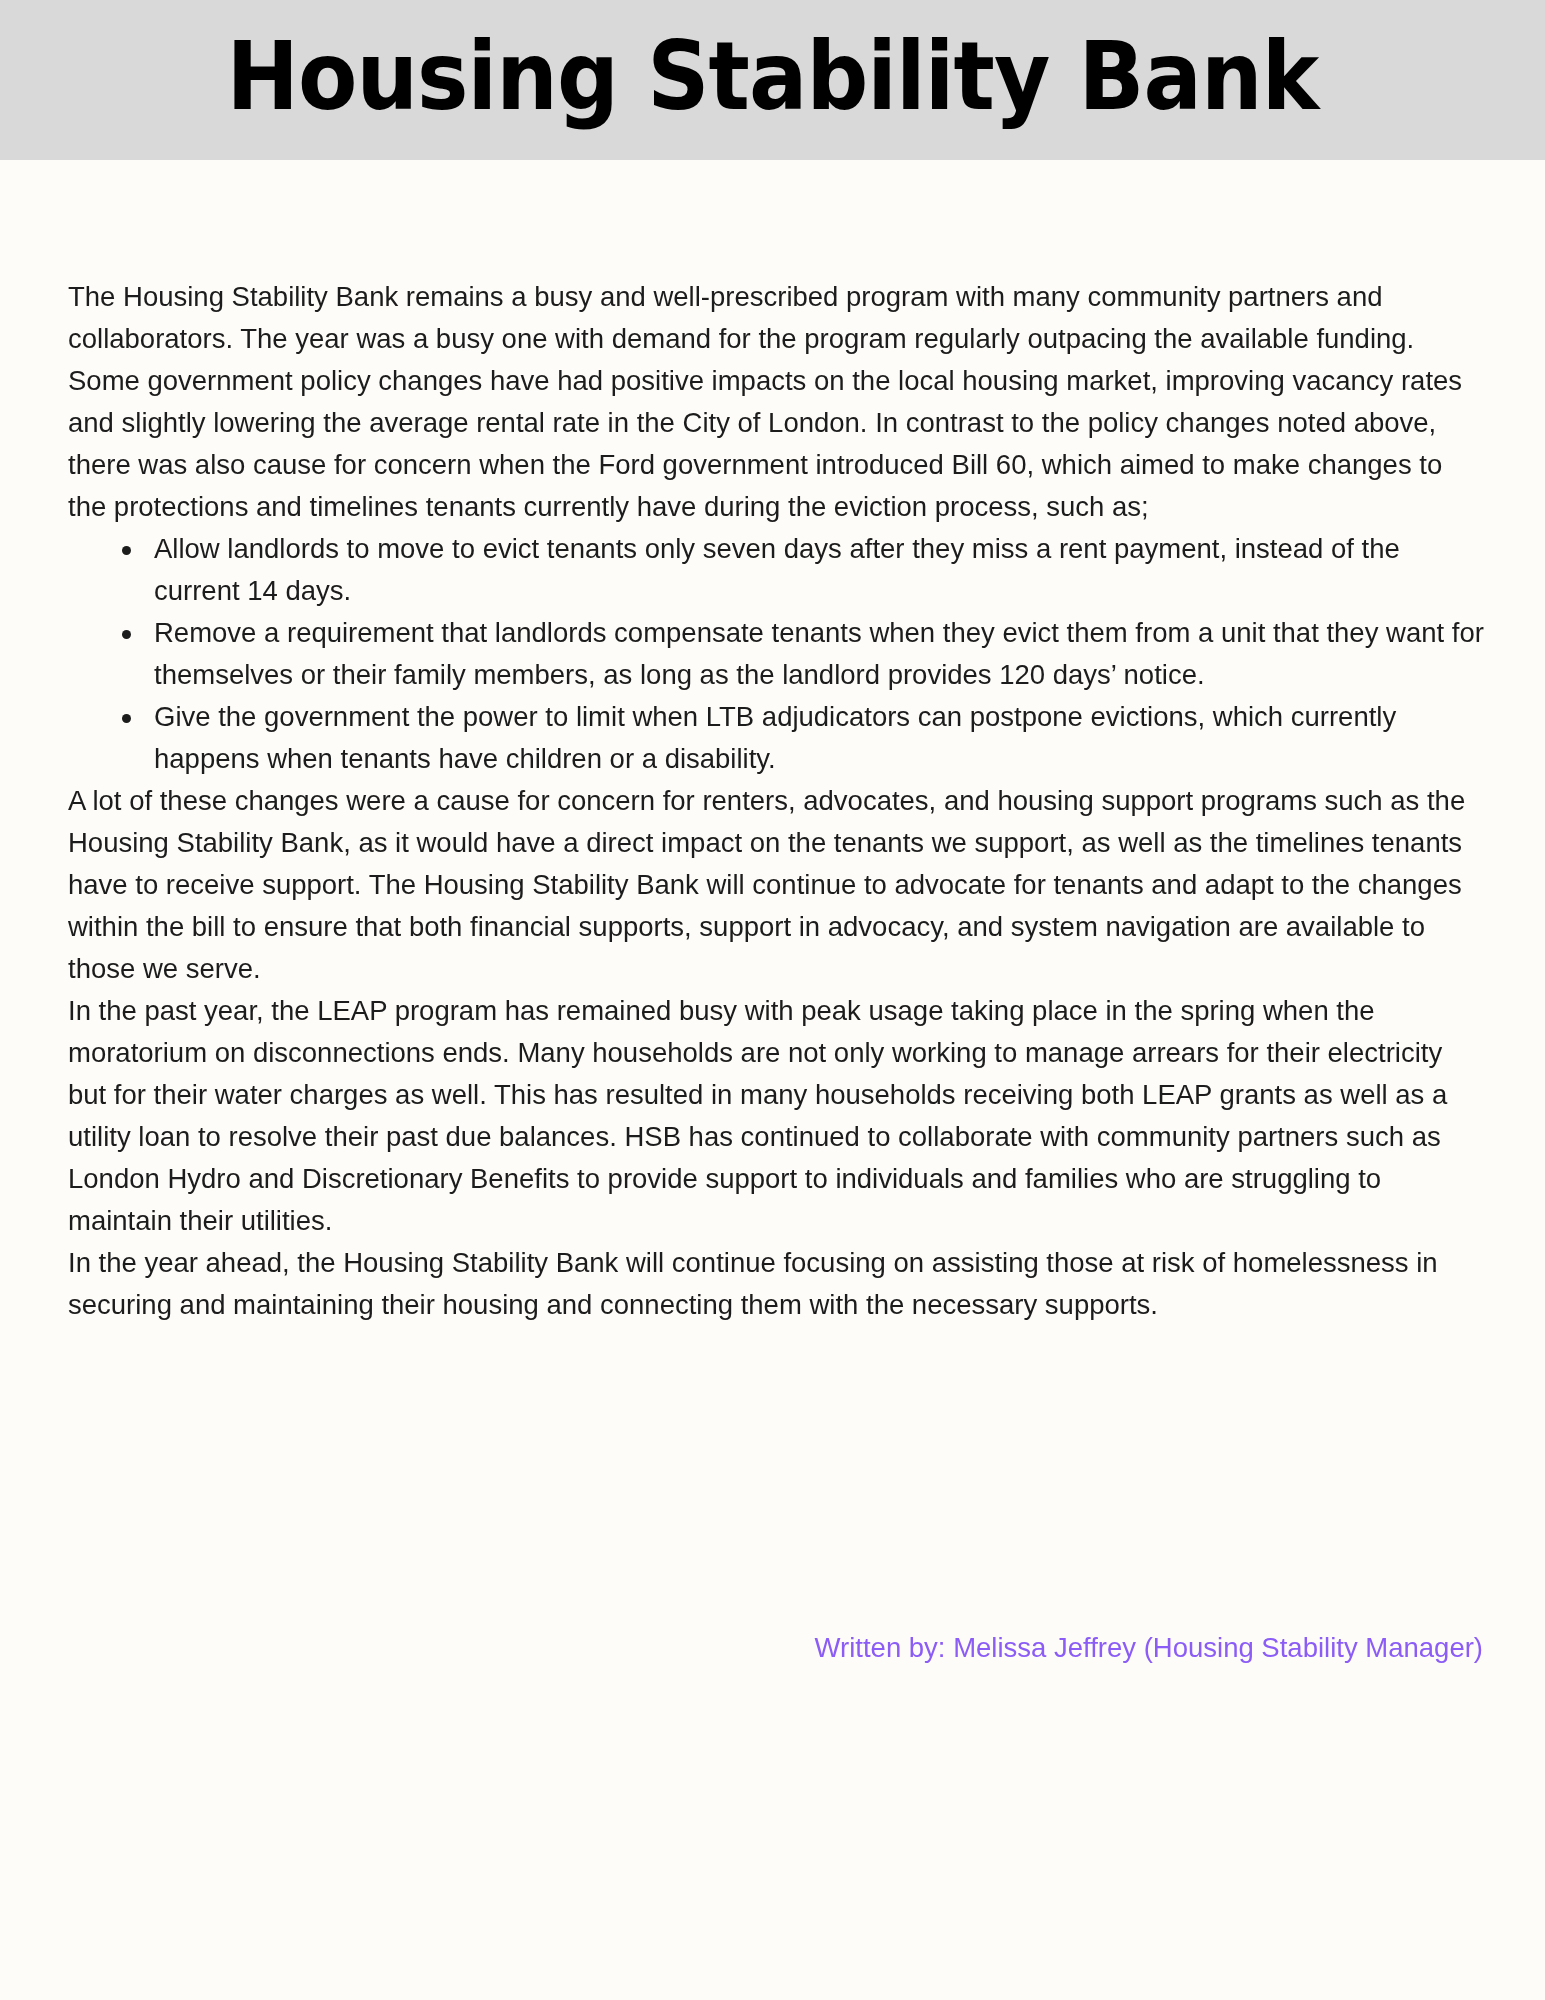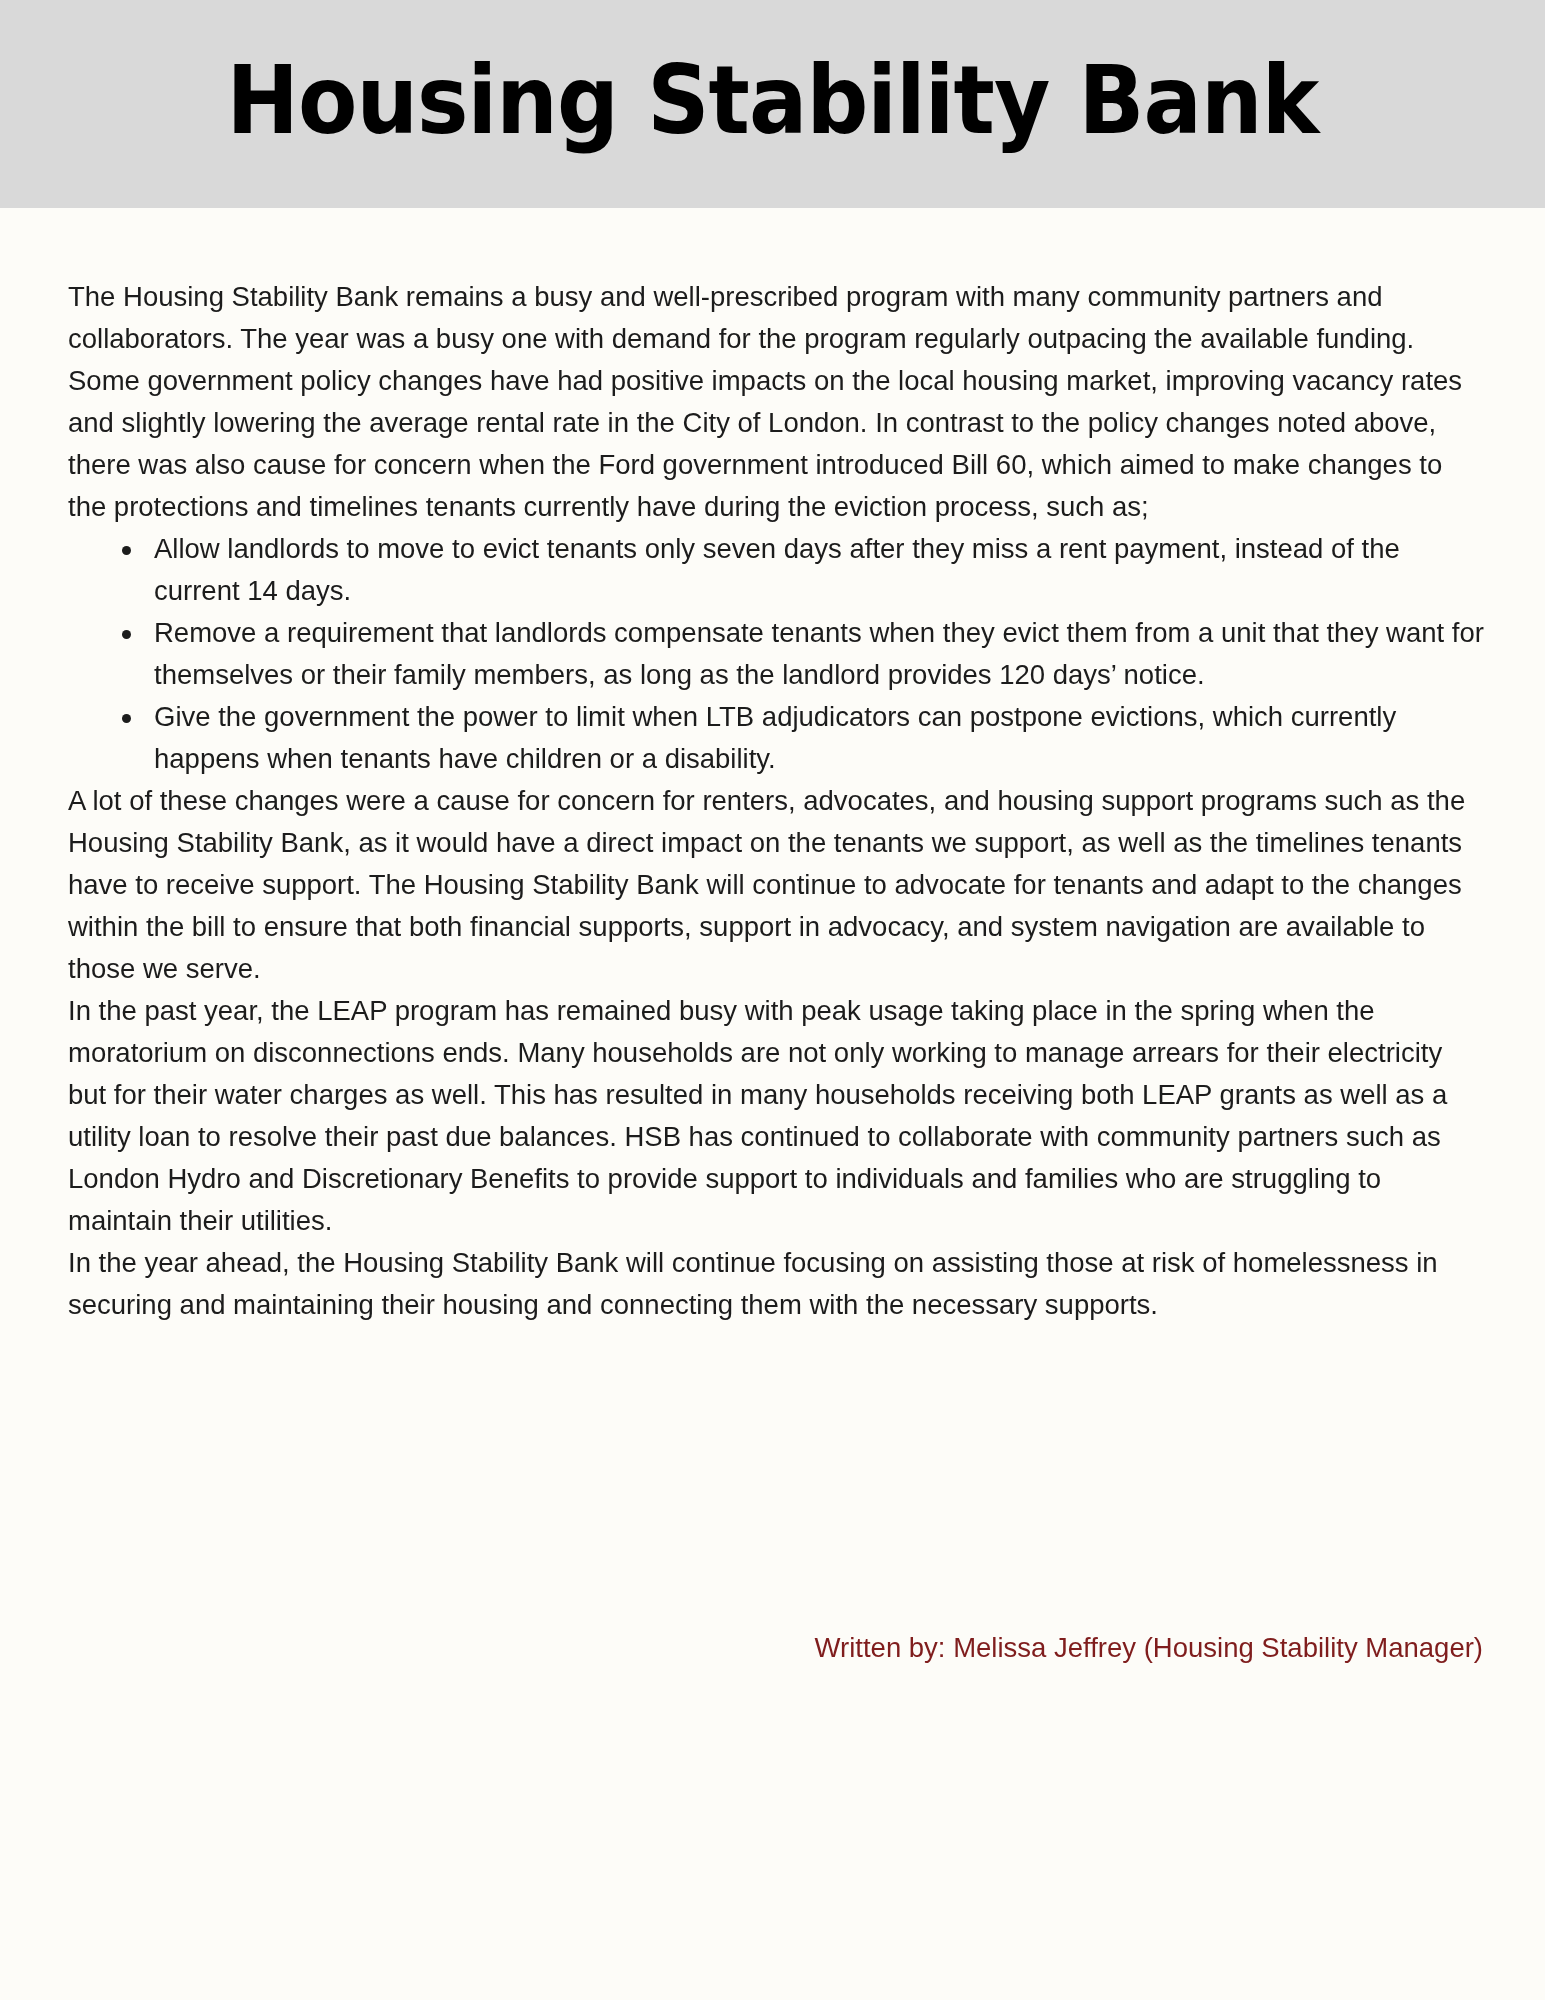--- a/index.html
+++ b/index.html
@@ -13,21 +13,21 @@
       font-family: "Liberation Sans", sans-serif;
       color: #1a1a1a;
       position: relative;
       overflow: hidden;
     }
     .header {
       position: absolute;
       left: 0;
       top: 0;
       width: 1545px;
-      height: 208px;
+      height: 160px;
       background: #d9d9d9;
       display: flex;
       align-items: center;
       justify-content: center;
     }
     .header h1 {
       margin: 0;
       font-family: "DejaVu Sans", sans-serif;
       font-weight: bold;
       font-size: 94px;
@@ -67,21 +67,21 @@
       height: 9px;
       border-radius: 50%;
       background: #1c1c1c;
     }
     .signature {
       position: absolute;
       right: 62px;
       top: 1626px;
       font-size: 27.5px;
       line-height: 43.5px;
-      color: #7f1d1d;
+      color: #8b5cf6;
       text-align: right;
     }
   </style>
 </head>
 <body>
 
 <div class="header">
   <h1>Housing Stability Bank</h1>
 </div>
 

